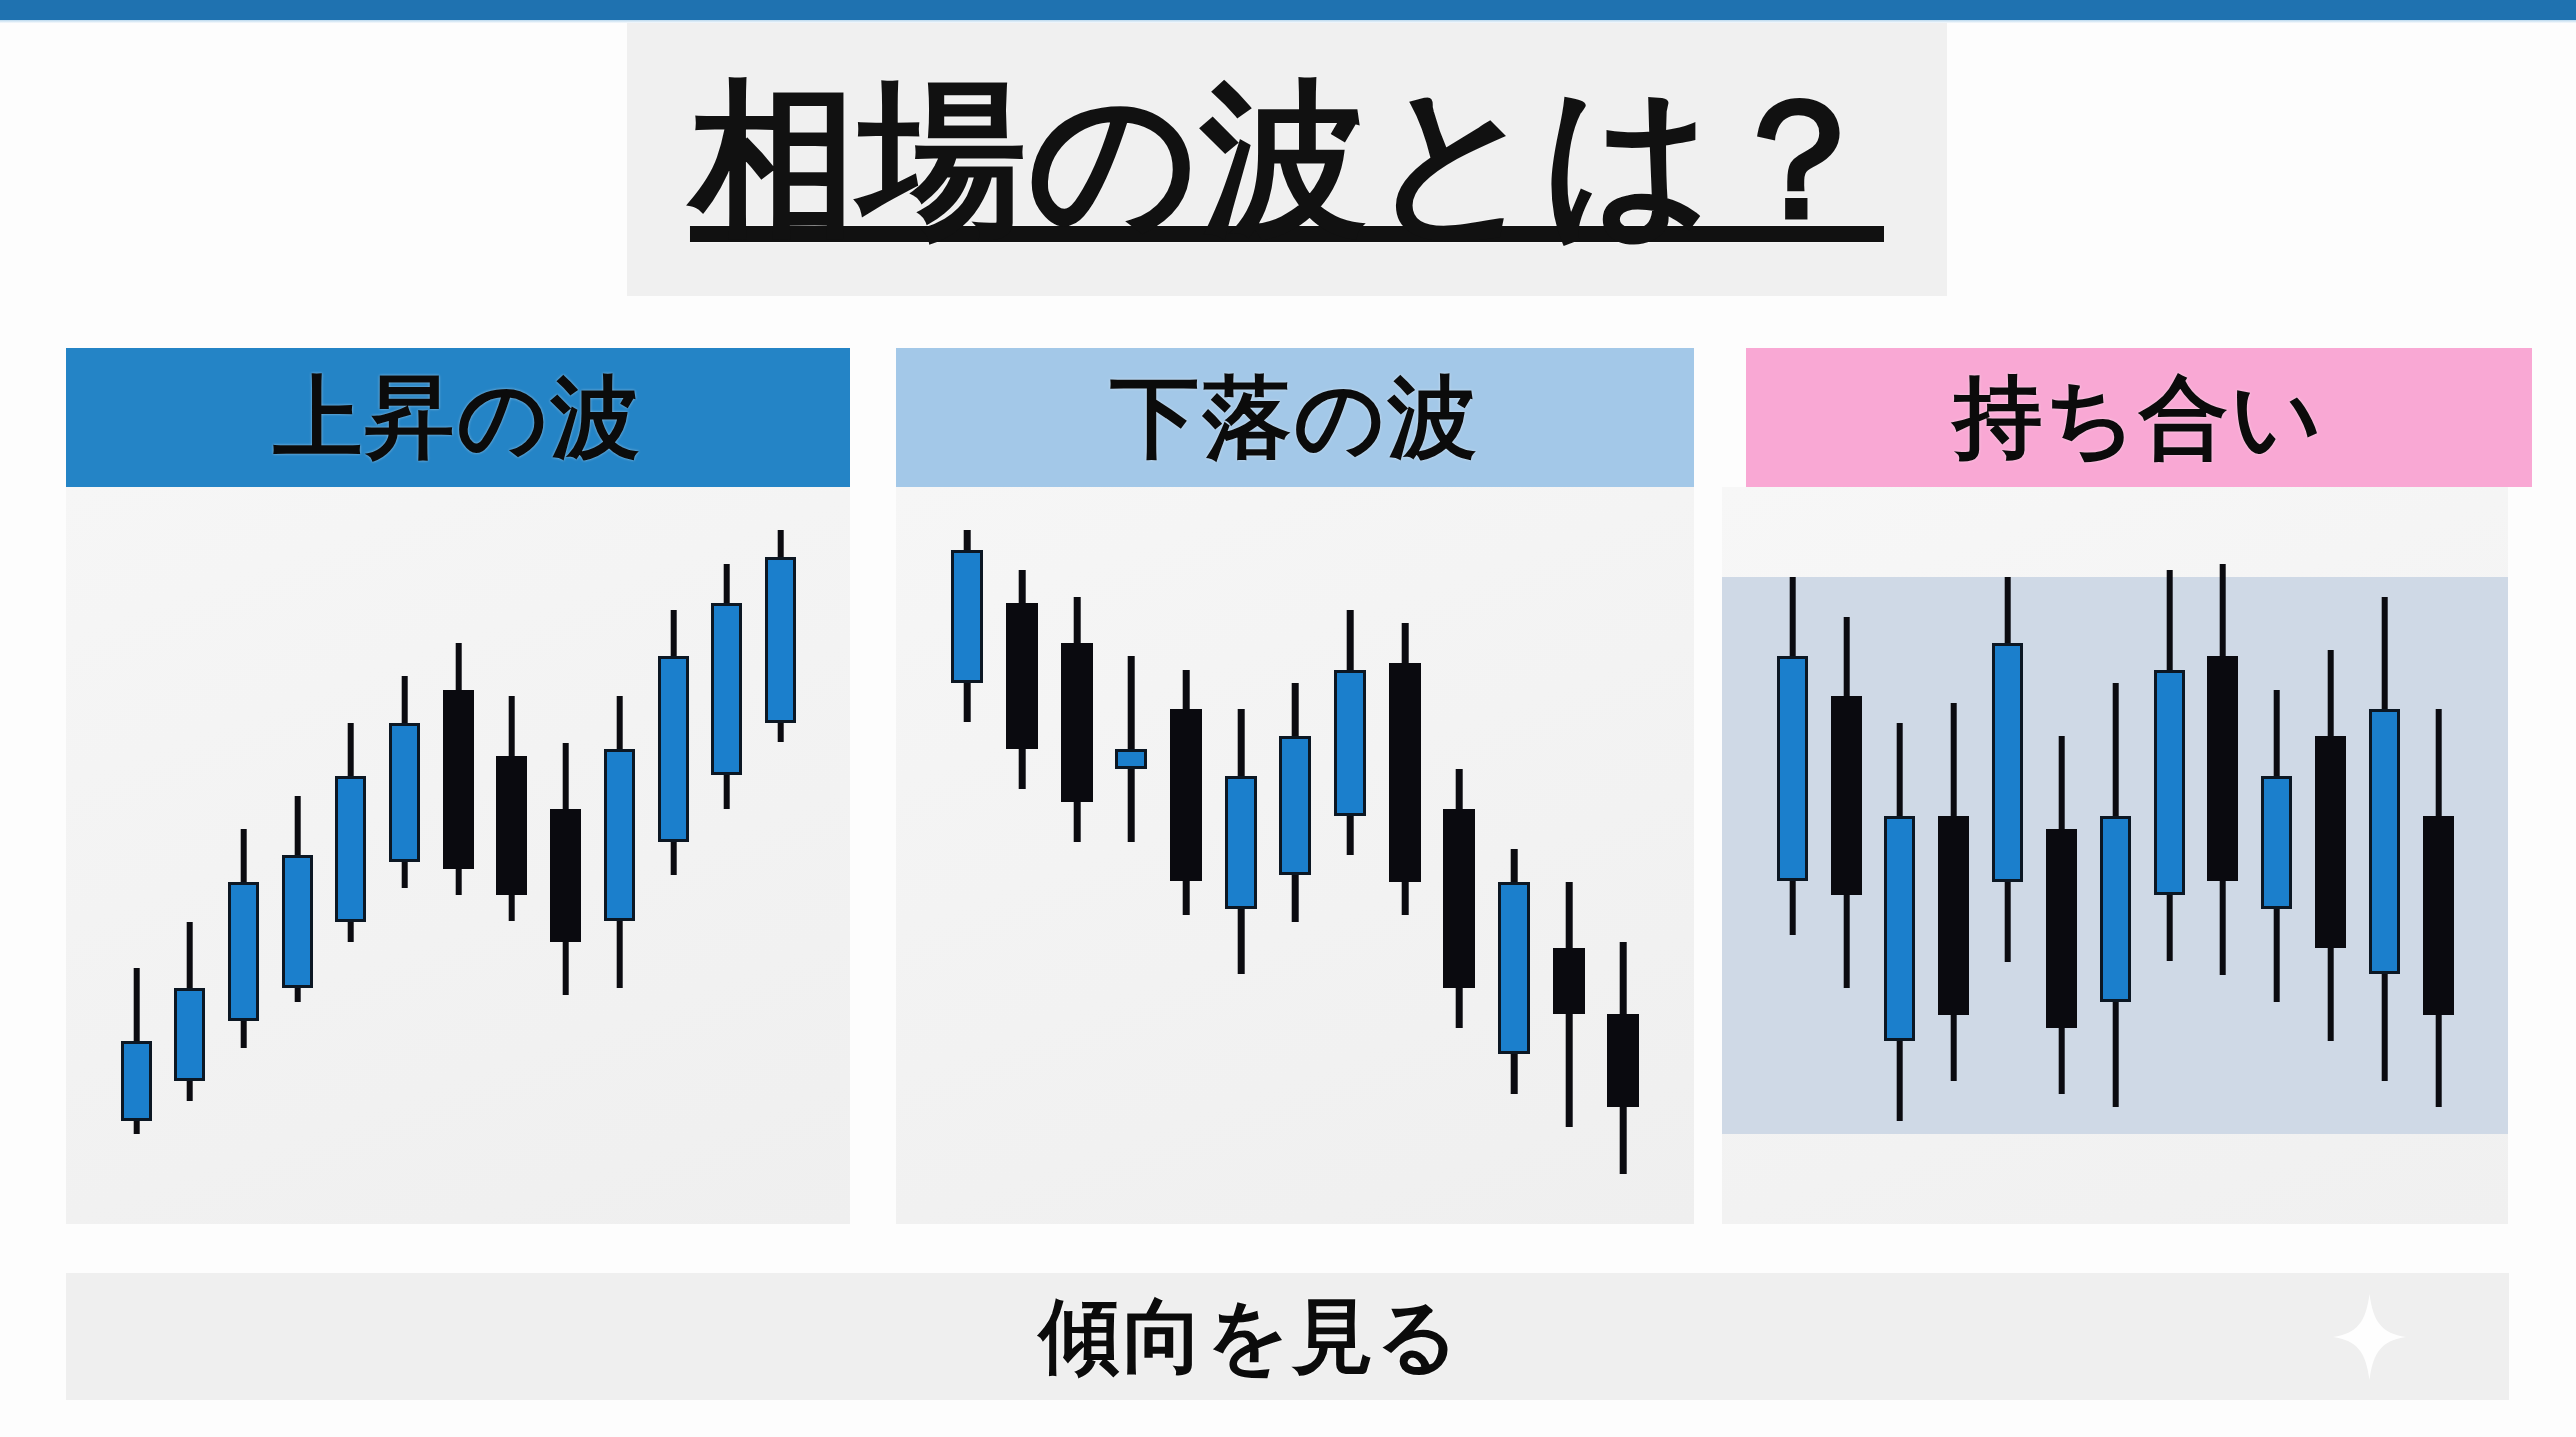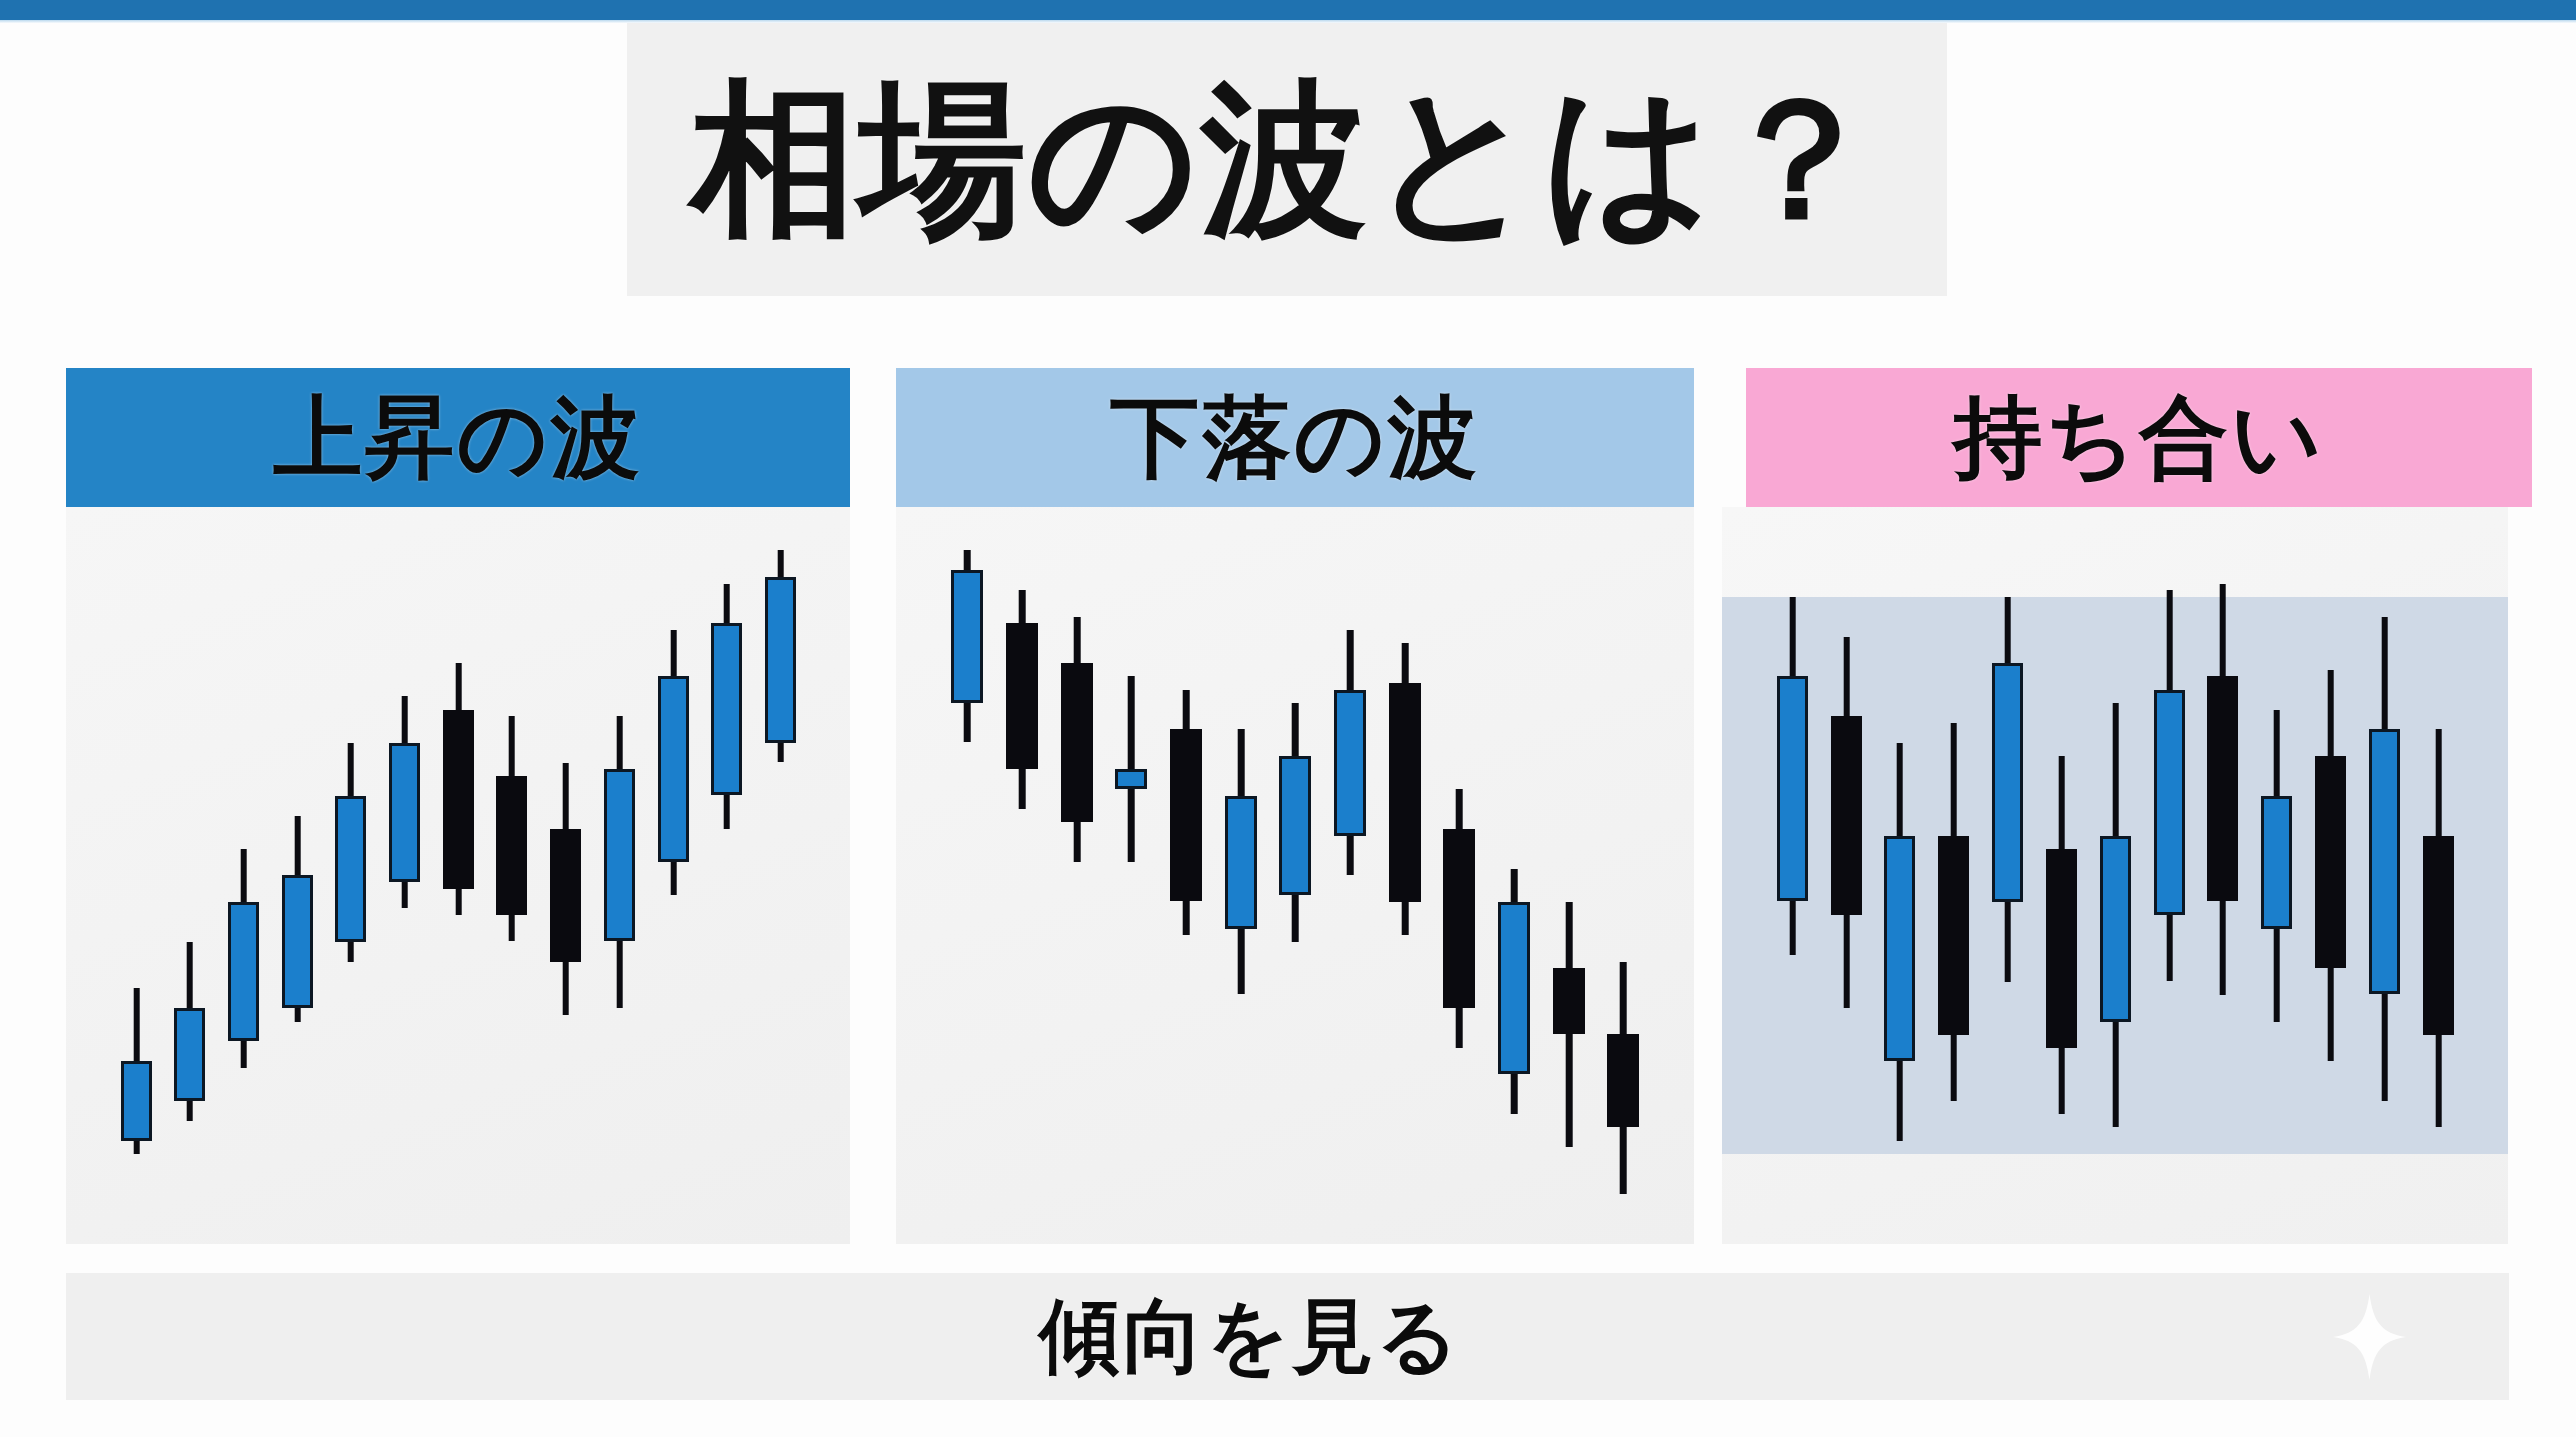--- a/index.html
+++ b/index.html
@@ -22,24 +22,25 @@
   #title-band{
     position:absolute;left:627px;top:23.4px;width:1320px;height:273px;
     background:#F0F0F0;
     display:flex;align-items:center;justify-content:center;
   }
   #title-text{
     font-size:167px;font-weight:bold;color:#111111;
     letter-spacing:1.9px;line-height:1;
     text-shadow:0 0 1.9px rgba(255,255,255,.9);
     white-space:nowrap;
+    text-decoration:underline;
   }
   
   #panels{
-    position:absolute;left:0;top:368px;width:2576px;height:875px;
+    position:absolute;left:0;top:348px;width:2576px;height:875px;
   }
   .panel{position:absolute;top:0;height:875px;}
   #panel-0{left:66px;width:784px;}
   #panel-1{left:896px;width:798px;}
   #panel-2{left:1722px;width:786px;}
   .panel-header{
     height:139px;width:100%;
     display:flex;align-items:center;justify-content:center;
     box-sizing:border-box;
   }

